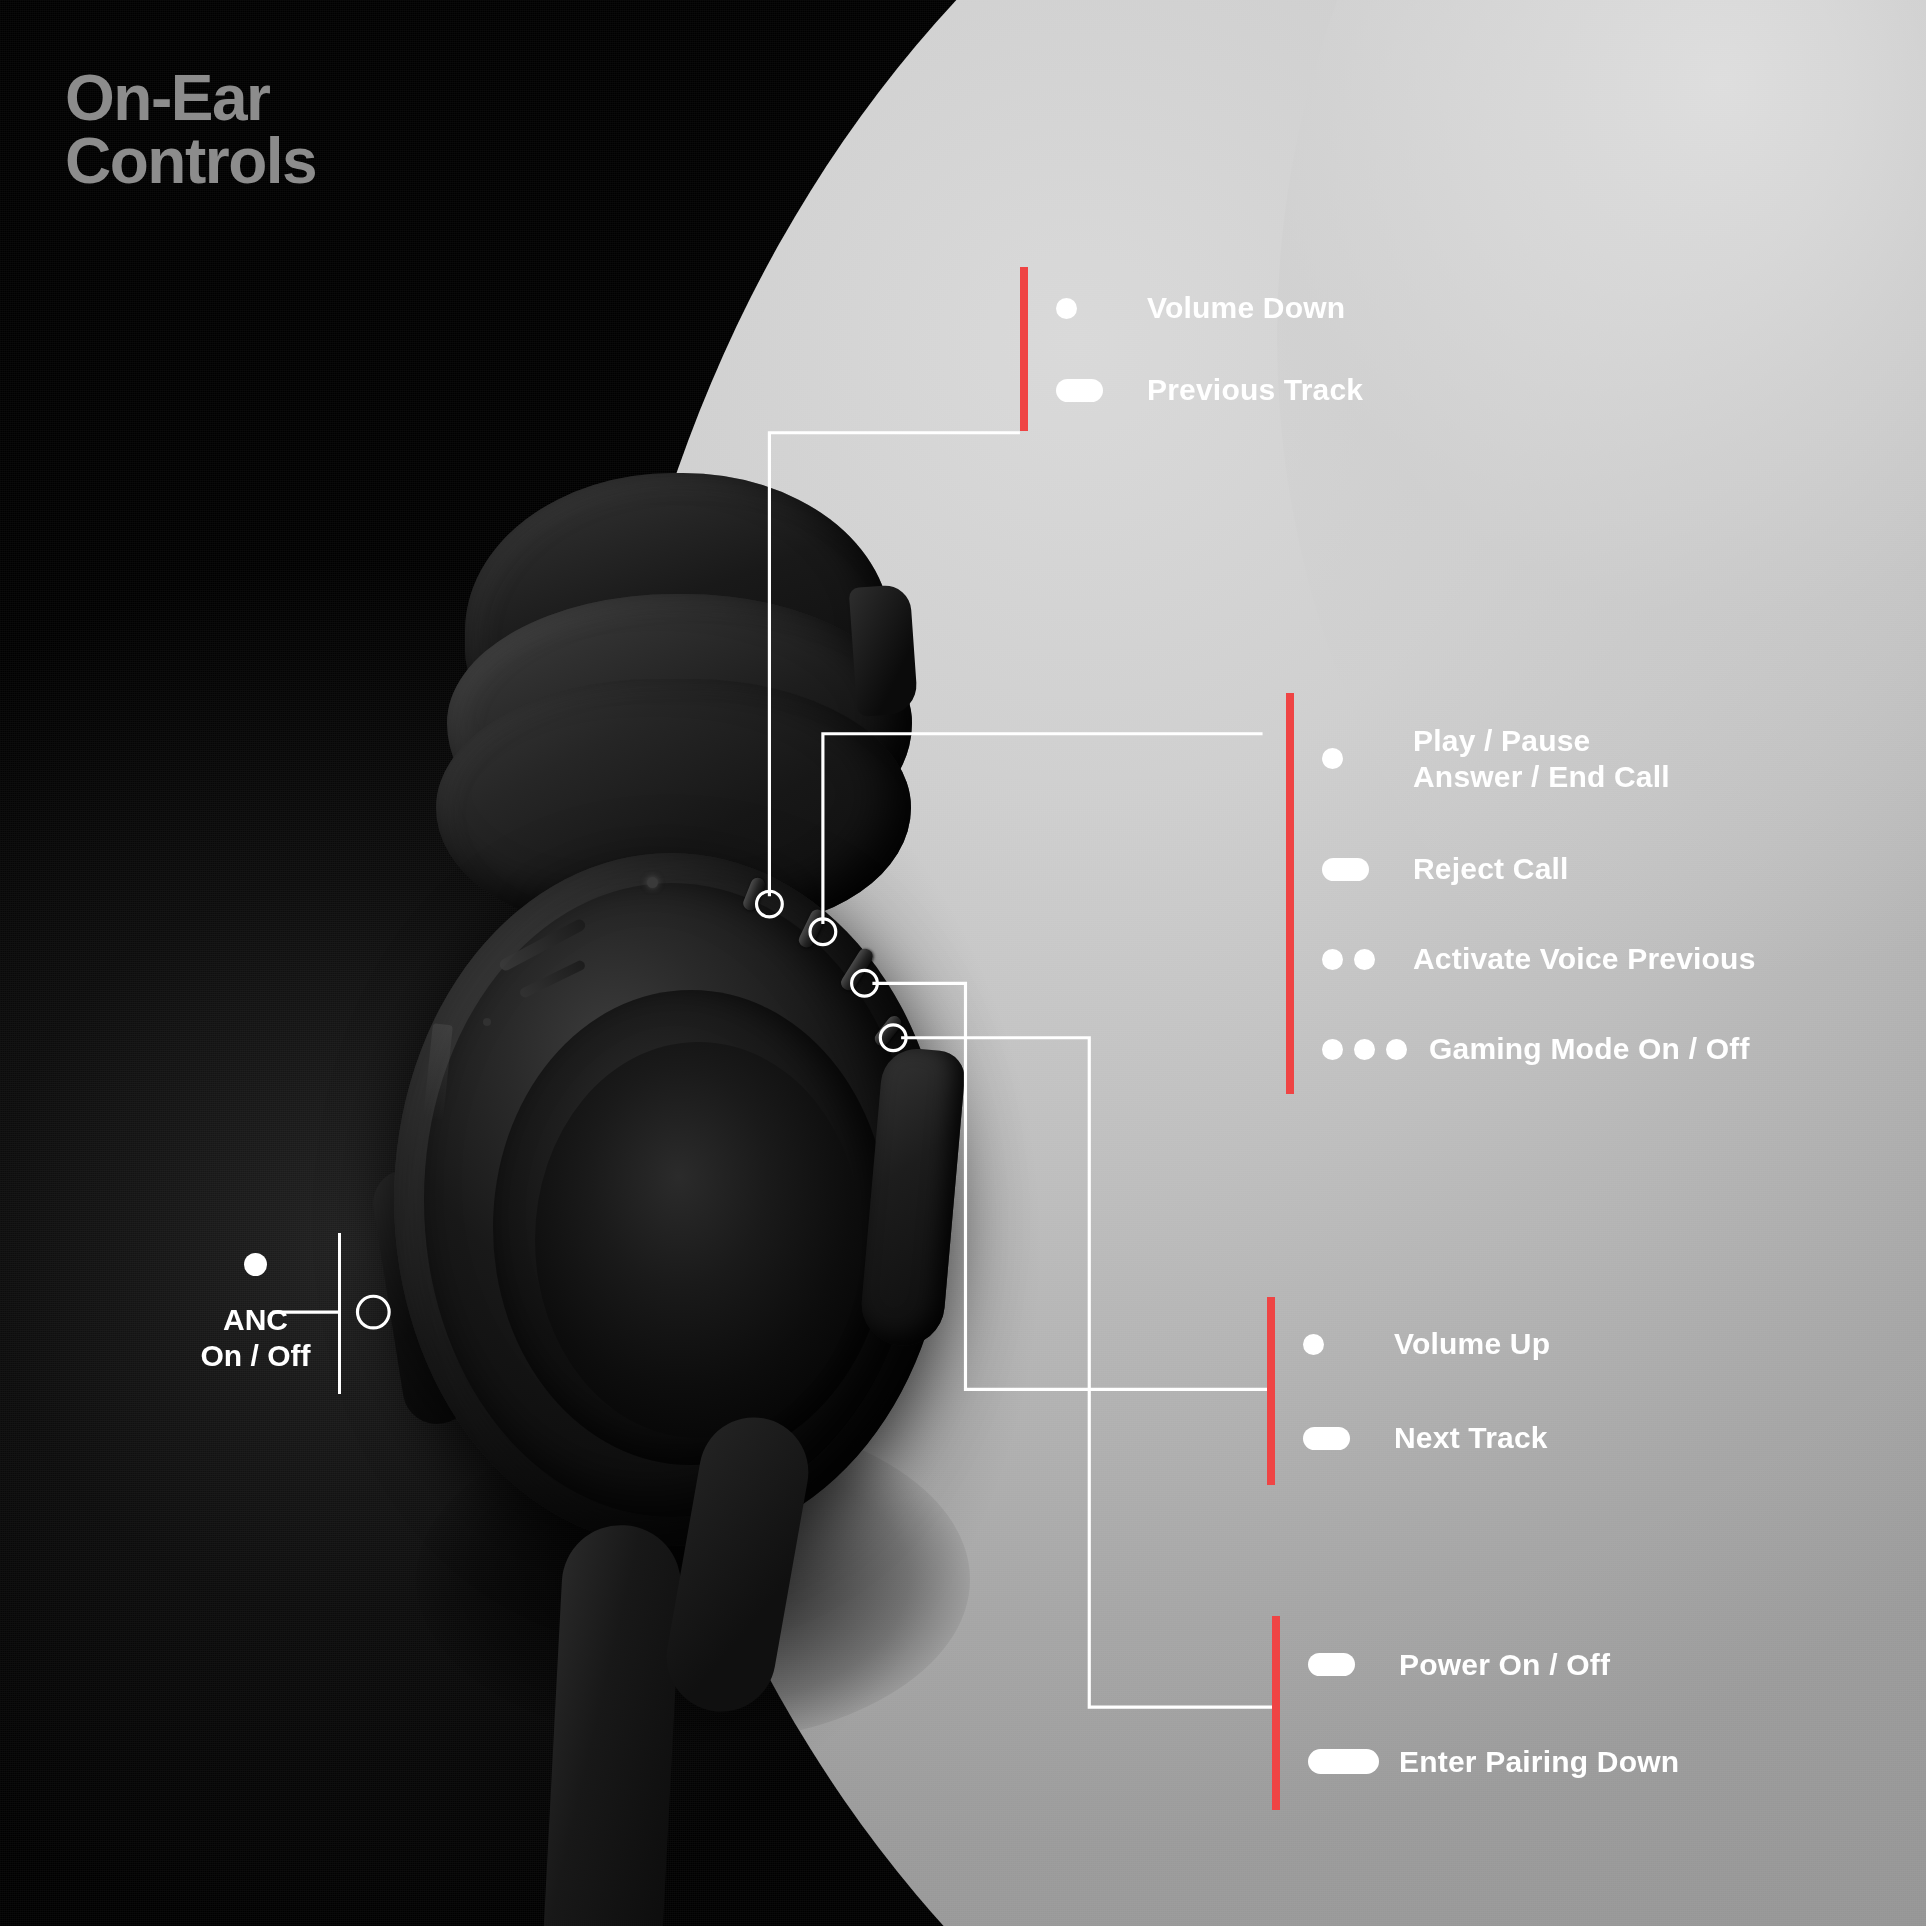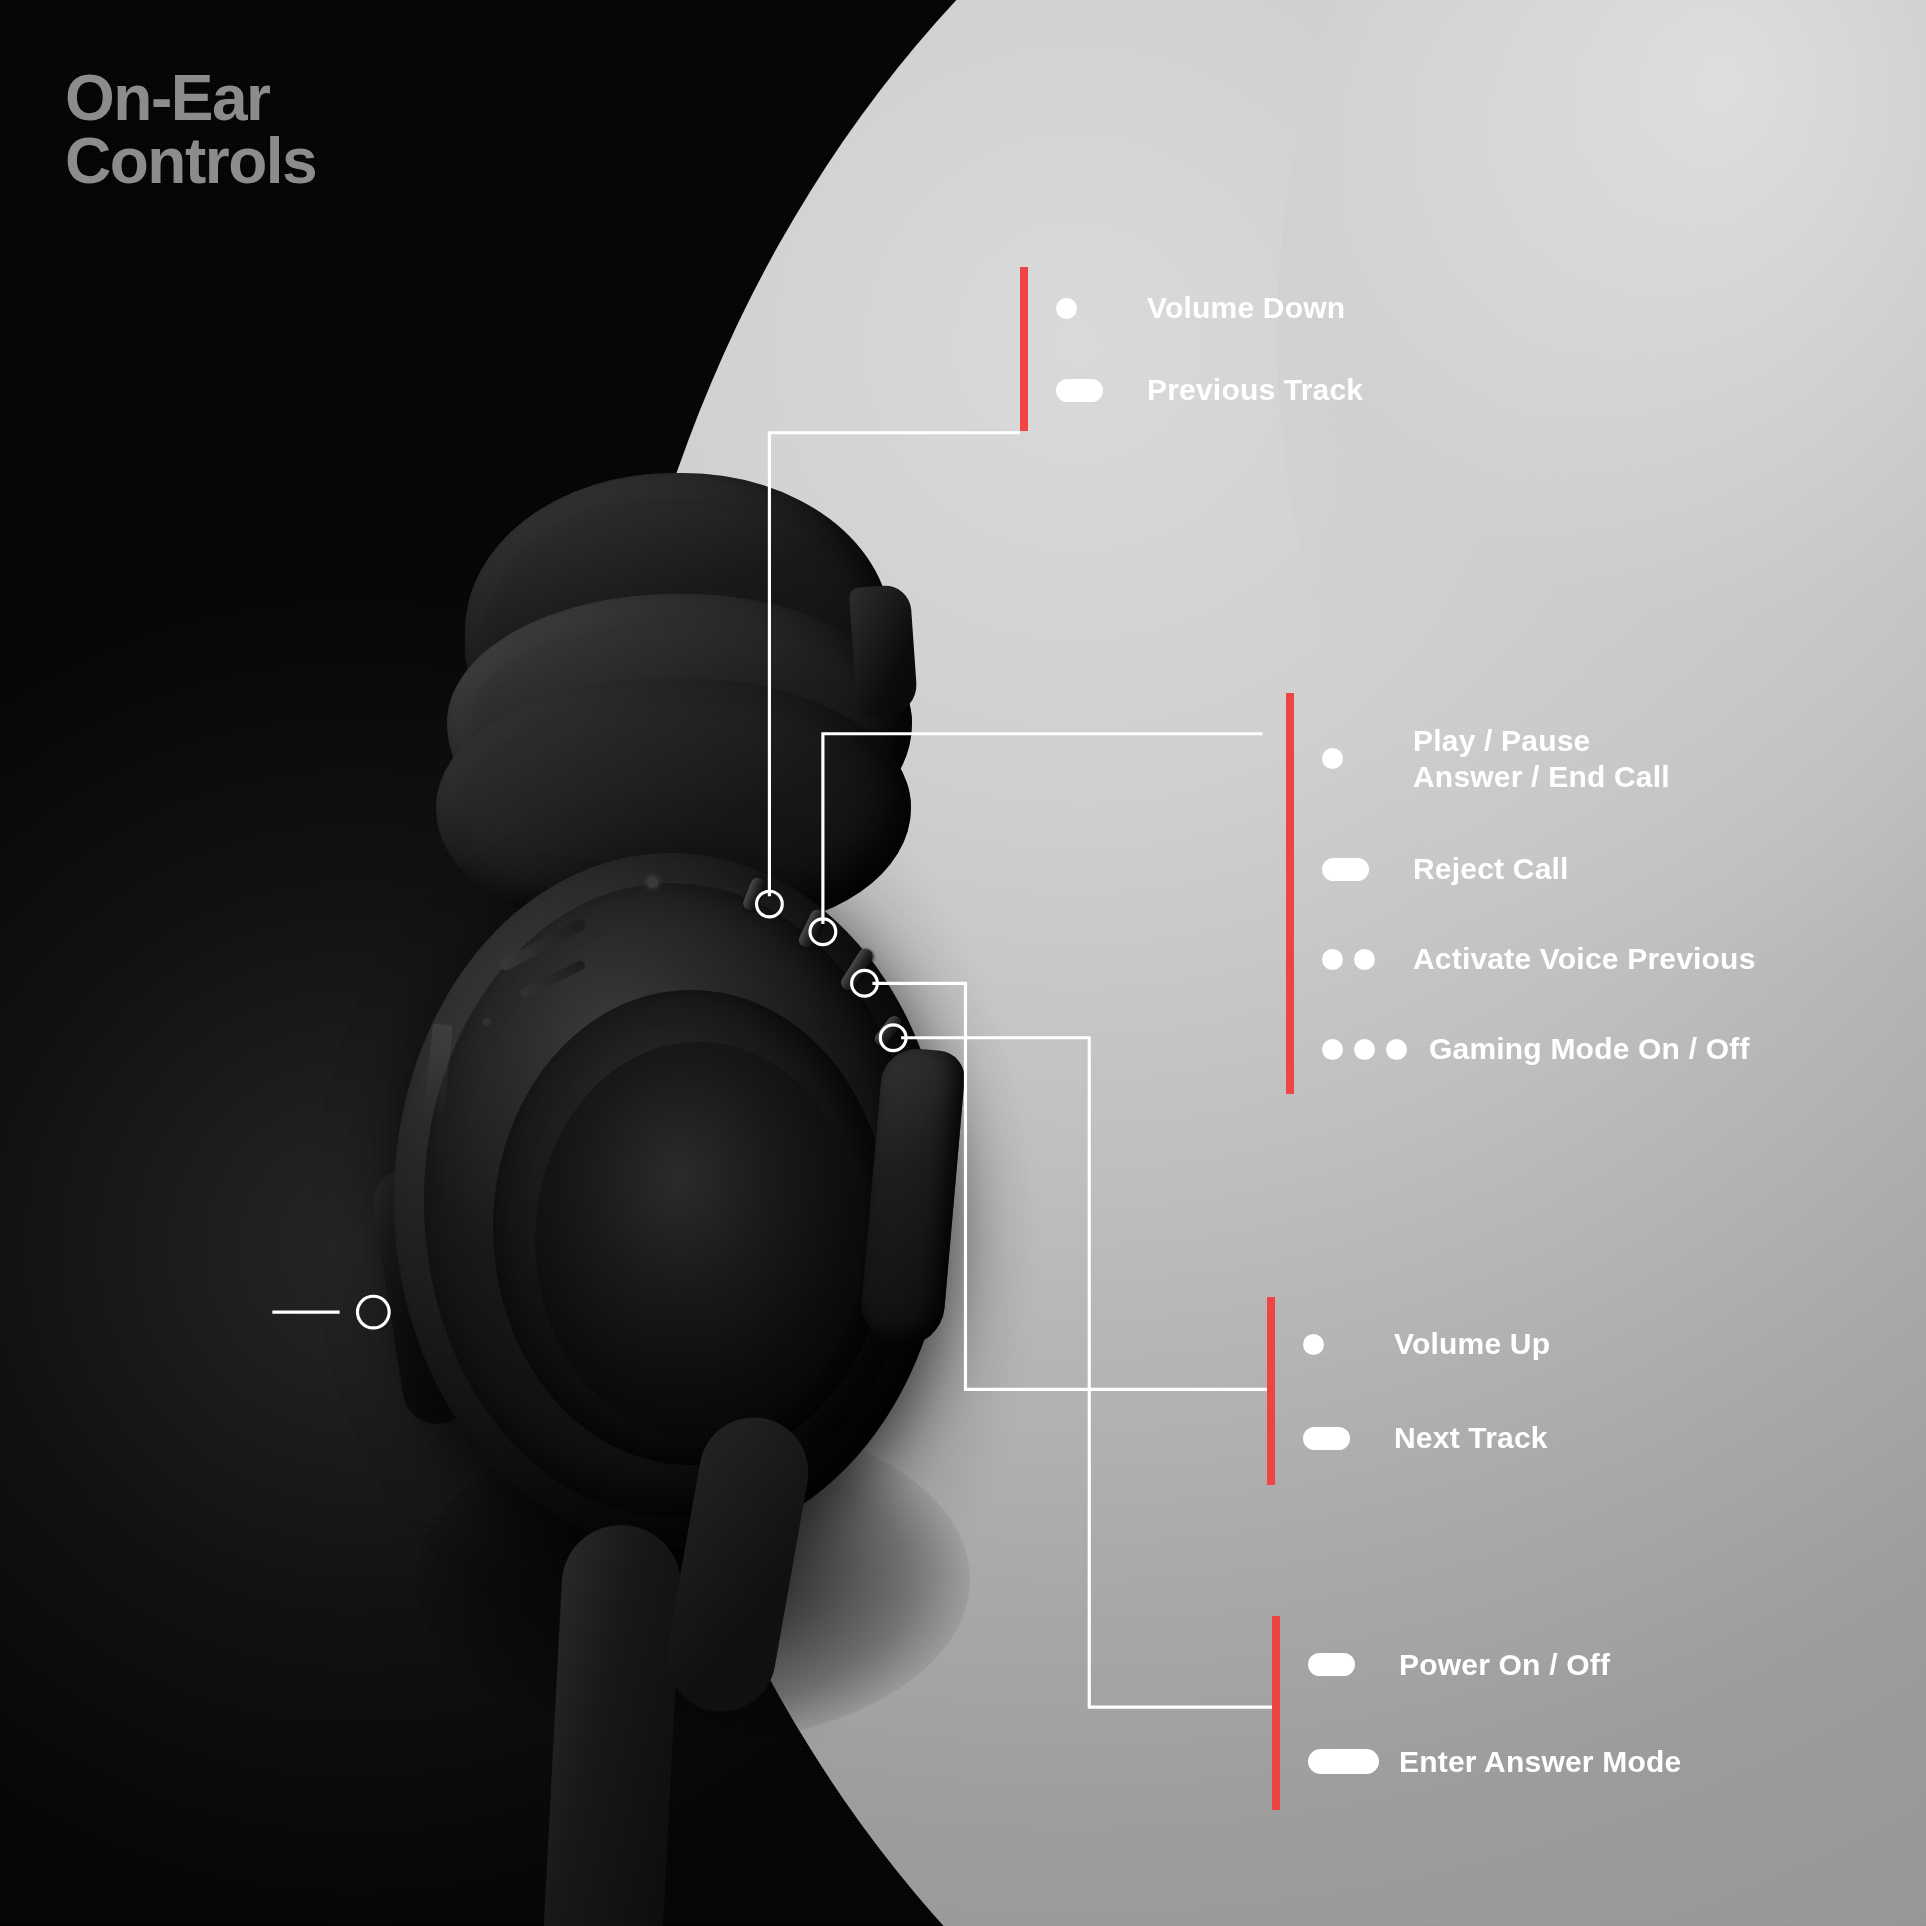--- a/index.html
+++ b/index.html
@@ -319,20 +319,27 @@
     <div class="row" style="height:90px;gap:16px;">
       <span class="glyphs">
         <span class="g-dot"></span>
         <span class="g-dot"></span>
         <span class="g-dot"></span>
       </span>
       <span class="lbl">Gaming Mode On / Off</span>
     </div>
   </div>
 
+  <div class="callout mirror" style="left:173px; top:1233px; width:168px; height:161px;">
+    <div class="anc-inner">
+      <span class="anc-dot"></span>
+      <span class="anc-lbl">ANC
+On / Off</span>
+    </div>
+  </div>
 
   <div class="callout" style="left:1267px; top:1297px; width:416px; height:188px;">
     <div class="row" style="height:94px;">
       <span class="glyphs">
         <span class="g-dot"></span>
       </span>
       <span class="lbl">Volume Up</span>
     </div>
     <div class="row" style="height:94px;">
       <span class="glyphs">
@@ -346,18 +353,18 @@
     <div class="row" style="height:97px;">
       <span class="glyphs">
         <span class="g-pill"></span>
       </span>
       <span class="lbl">Power On / Off</span>
     </div>
     <div class="row" style="height:97px;">
       <span class="glyphs">
         <span class="g-pill-long"></span>
       </span>
-      <span class="lbl">Enter Answer Mode</span>
+      <span class="lbl">Enter Pairing Down</span>
     </div>
   </div>
 
 </div>
 
 
 </body></html>

